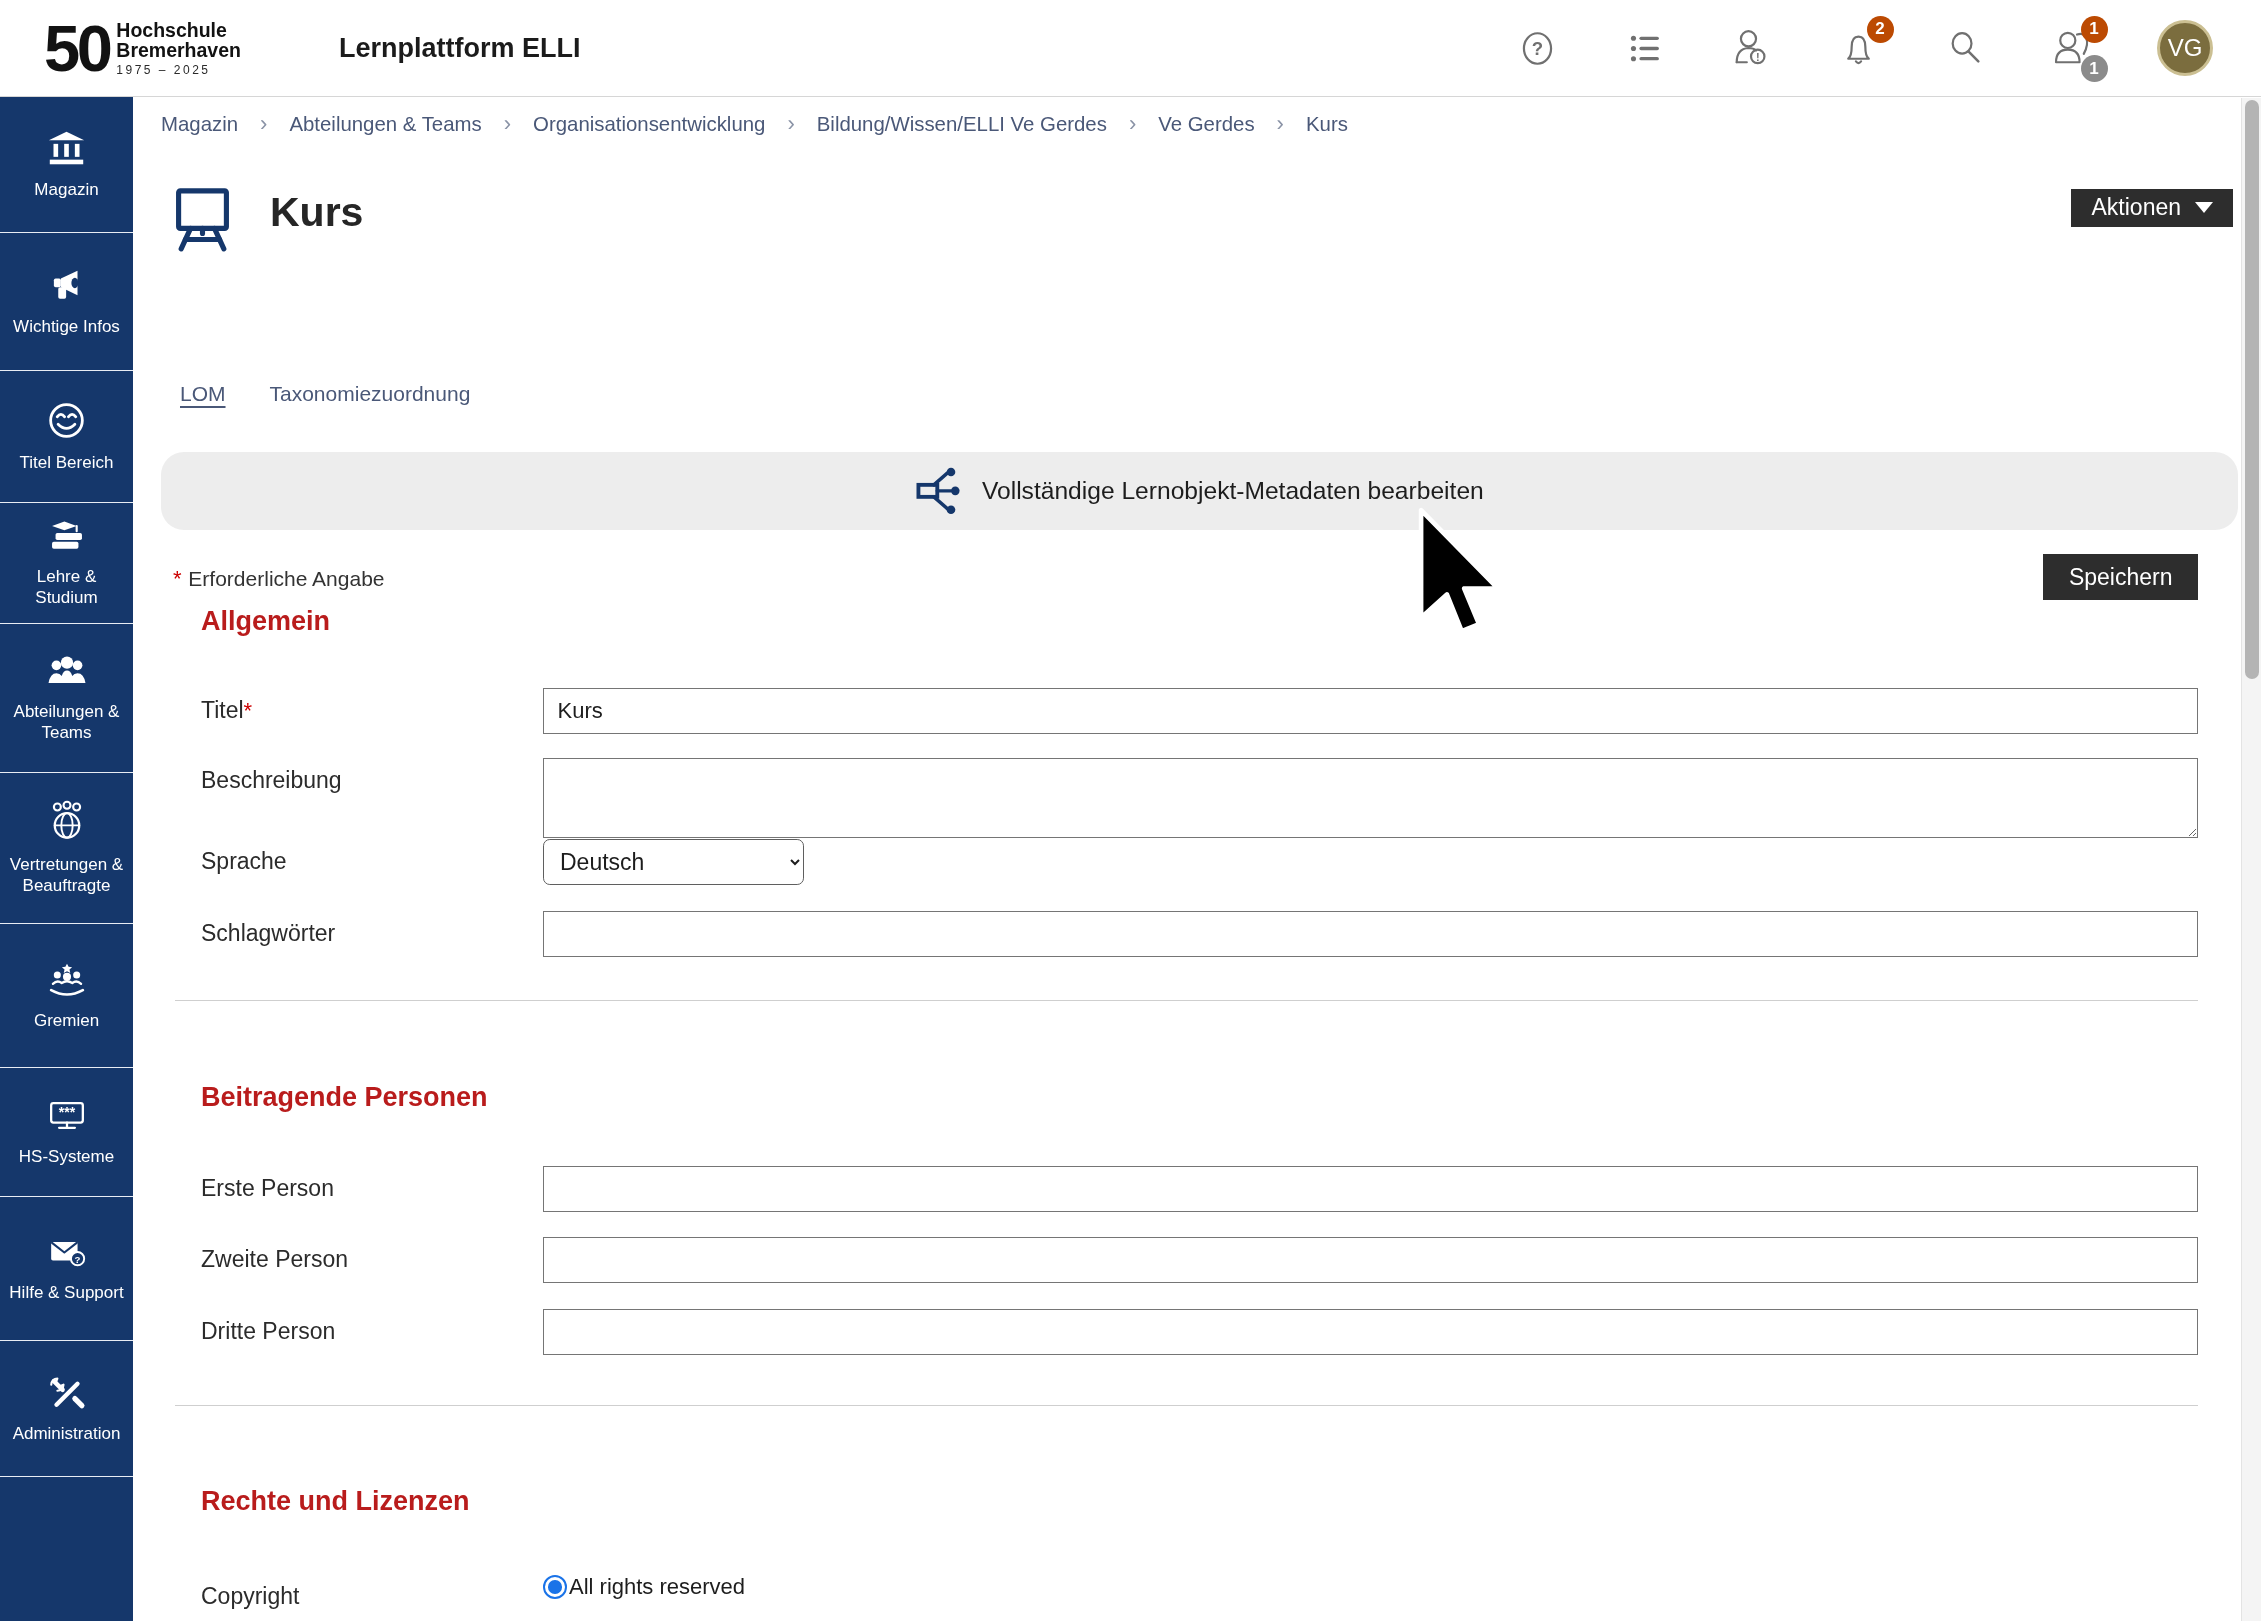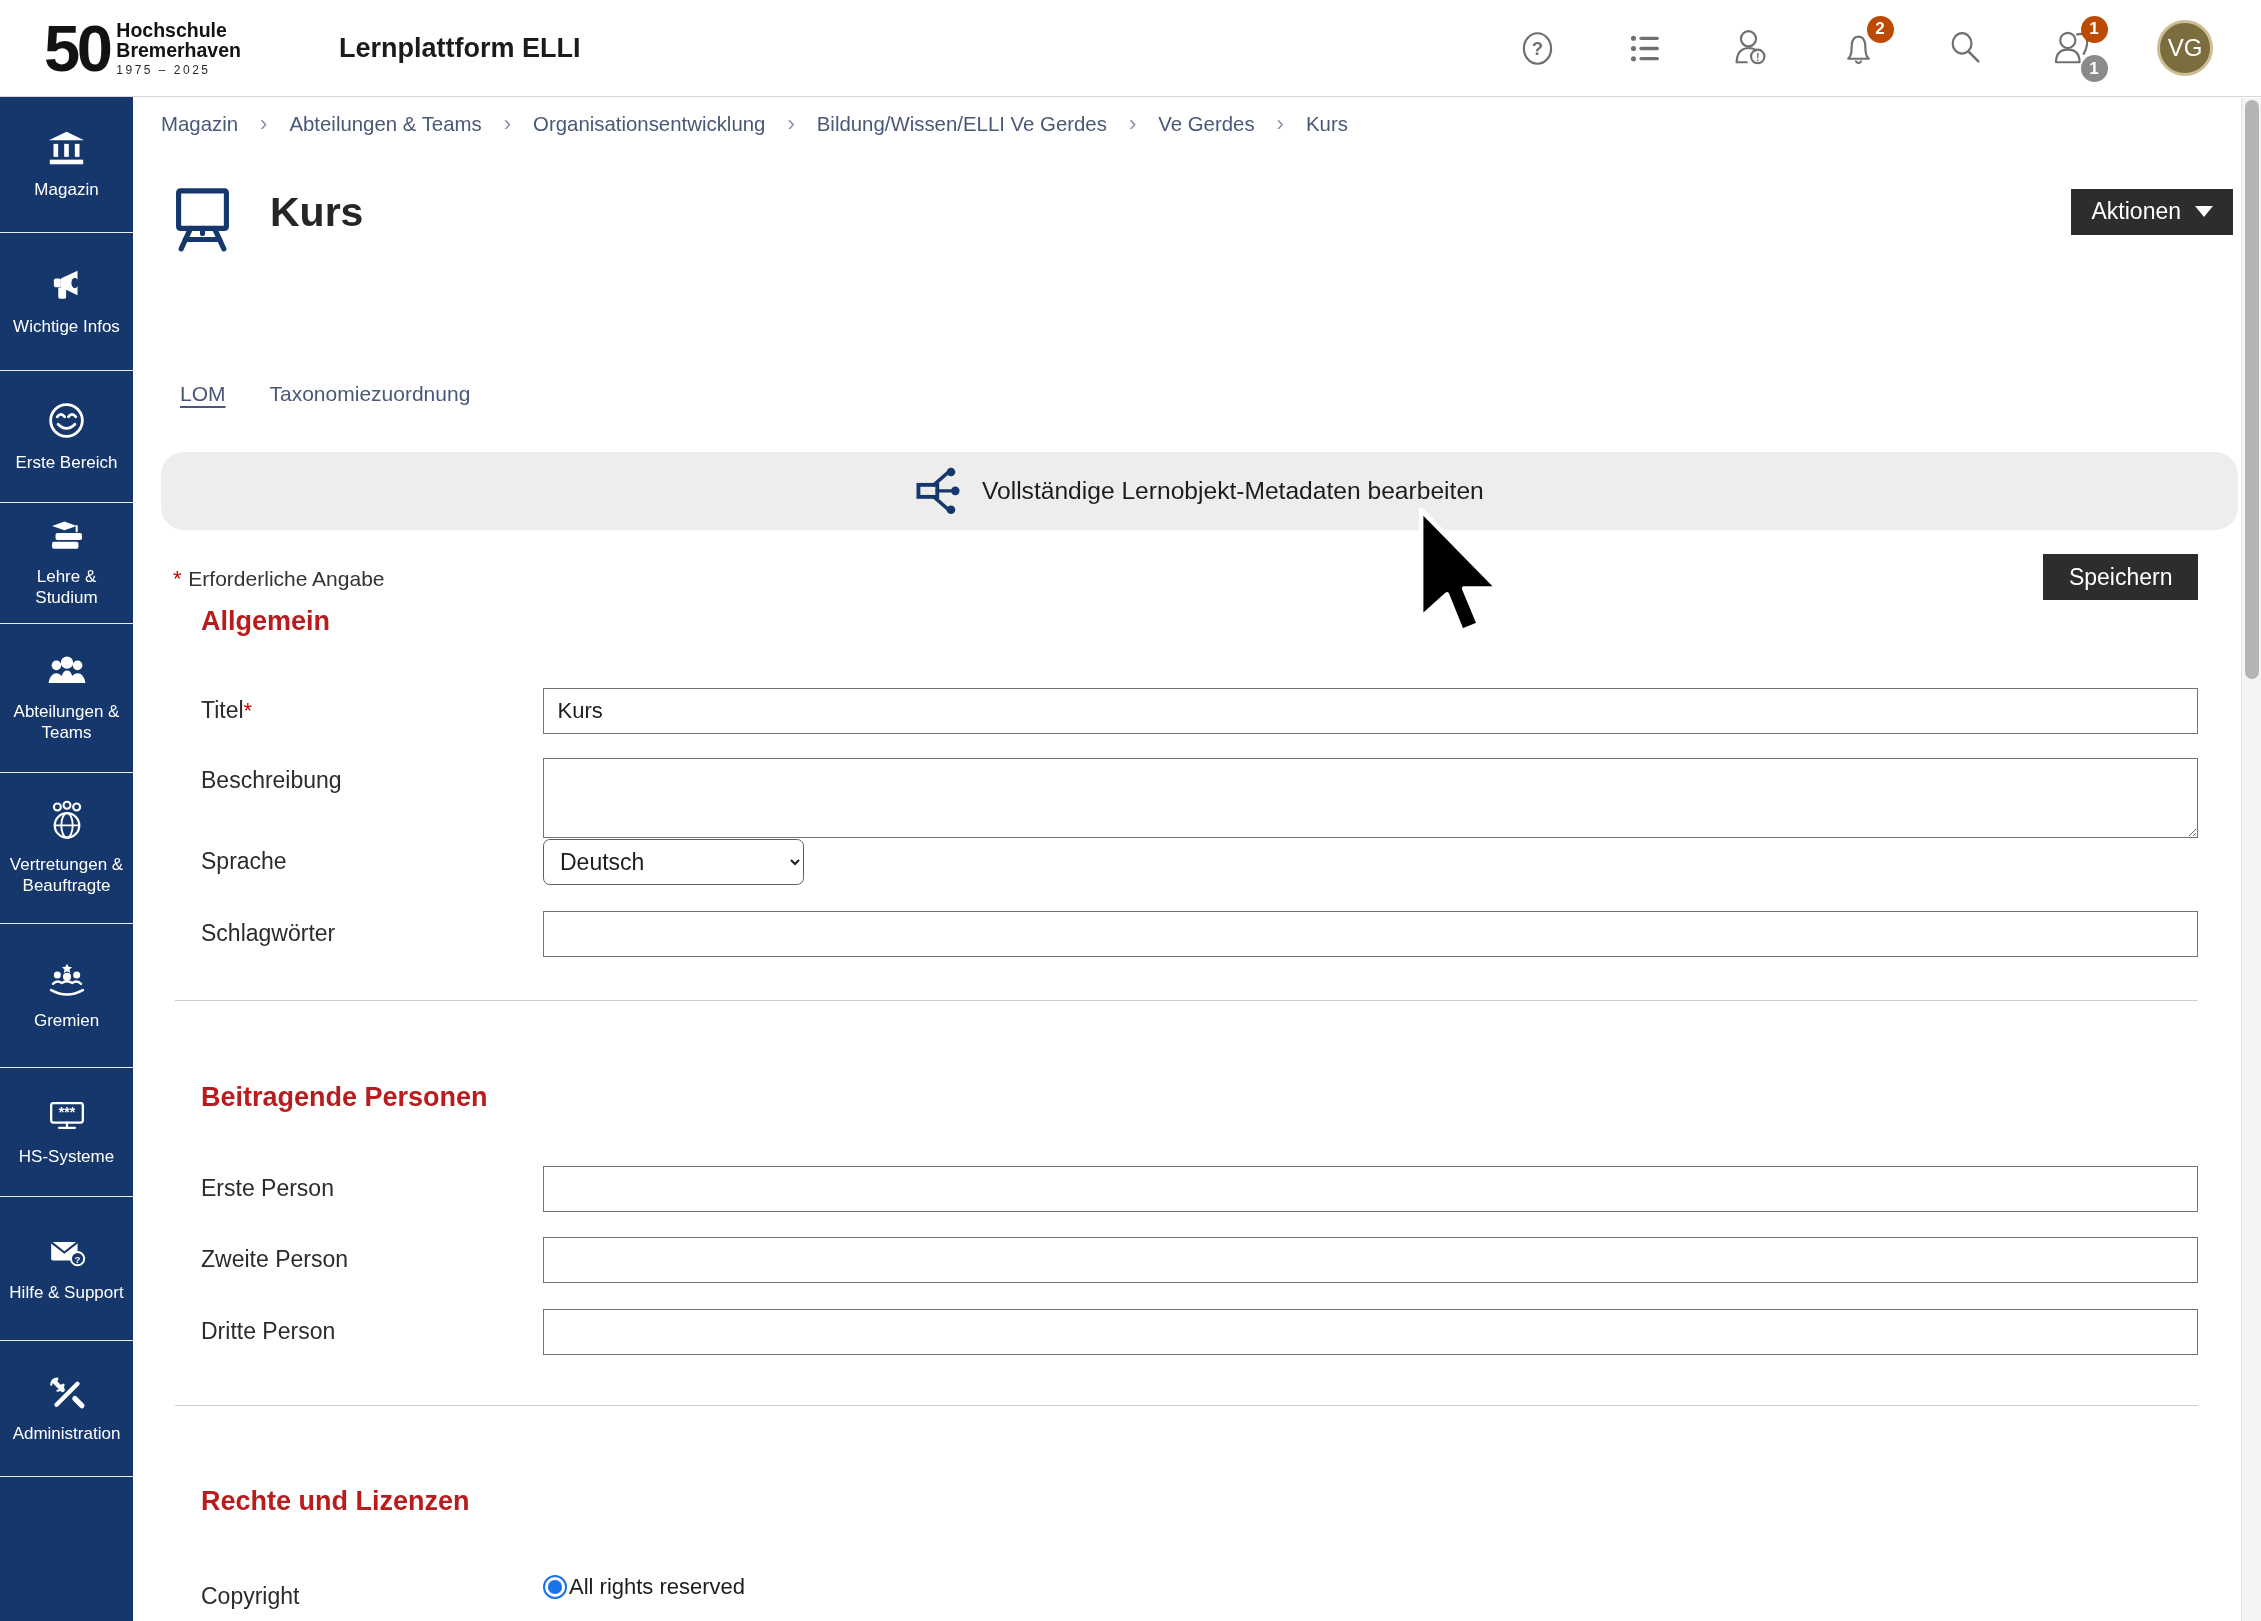--- a/index.html
+++ b/index.html
@@ -45,21 +45,21 @@
 
   
   .content{position:absolute;top:97px;left:133px;width:2128px;height:1524px;background:#fff;}
   .crumbbar{position:absolute;top:0;left:28px;right:34px;height:54px;display:flex;align-items:center;gap:22px;}
   .crumb{color:var(--slate);font-size:20.4px;cursor:pointer;}
   .crumb-sep{color:#8a93a6;font-size:22px;}
 
   .title-row{position:absolute;top:85px;left:28px;right:28px;height:76px;}
   .obj-icon{position:absolute;left:8.5px;top:1.7px;}
   .page-h1{position:absolute;left:109px;top:6.8px;font-size:41px;font-weight:700;color:#262626;}
-  .actions-btn{position:absolute;right:0;top:6.8px;height:46px;background:var(--btn-dark);color:#fff;
+  .actions-btn{position:absolute;right:0;top:6.8px;height:38px;background:var(--btn-dark);color:#fff;
     font-size:23px;display:flex;align-items:center;gap:13.6px;padding:0 20.4px;border:none;cursor:pointer;}
   .caret{width:0;height:0;border-left:9.3px solid transparent;border-right:9.3px solid transparent;border-top:11px solid #fff;}
 
   .tabs{position:absolute;top:212px;left:28px;right:28px;height:53px;display:flex;align-items:flex-end;
     border-bottom:3.4px solid #161616;}
   .tab{font-size:23px;color:var(--slate);padding:0 25.5px;line-height:51px;cursor:pointer;}
   .tab.active{background:var(--tab-active);color:#fff;}
 
   .subtabs{position:absolute;top:285px;left:47px;display:flex;gap:44px;}
   .subtab{font-size:21px;color:var(--slate);cursor:pointer;}
@@ -186,21 +186,21 @@
     <span class="lbl">Wichtige Infos</span>
   </div>
   <div class="side-item" style="height:132px">
     <span>
       <svg width="41" height="41" viewBox="0 0 44 44">
         <circle cx="22" cy="22" r="17" stroke-width="3"></circle>
         <path d="M12 18 q4 -5 8 0" stroke-width="3"></path>
         <path d="M24 18 q4 -5 8 0" stroke-width="3"></path>
         <path d="M13 26 q9 9 18 0" stroke-width="3"></path>
       </svg></span>
-    <span class="lbl">Erste Bereich</span>
+    <span class="lbl">Titel Bereich</span>
   </div>
   <div class="side-item" style="height:121px">
     <span>
       <svg width="44" height="37" viewBox="0 0 50 42">
         <path d="M8 9 L22 4 L36 9 L22 14 Z" fill="#fff" stroke="none"></path>
         <line x1="36" y1="9" x2="36" y2="15" stroke-width="2.4"></line>
         <rect x="12" y="17" width="30" height="8" rx="2" fill="#fff" stroke="none"></rect>
         <rect x="8" y="27" width="30" height="8" rx="2" fill="#fff" stroke="none"></rect>
       </svg></span>
     <span class="lbl">Lehre &amp; Studium</span>

